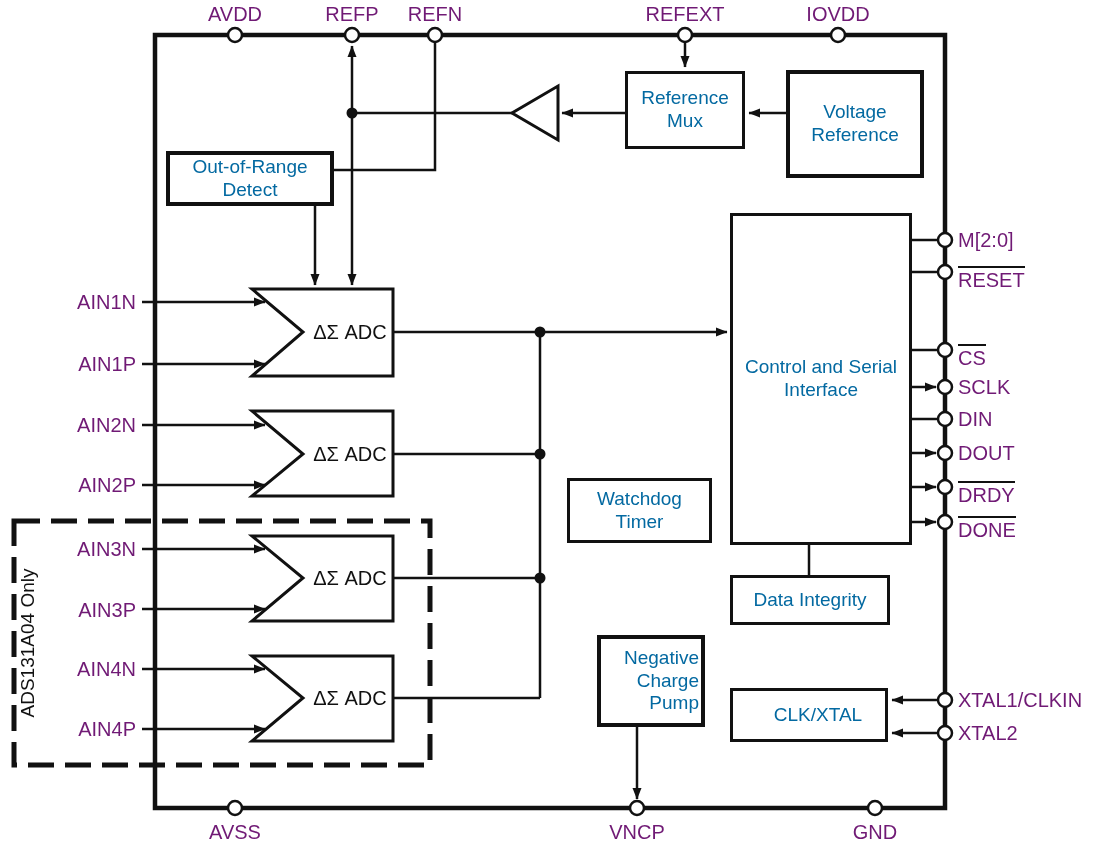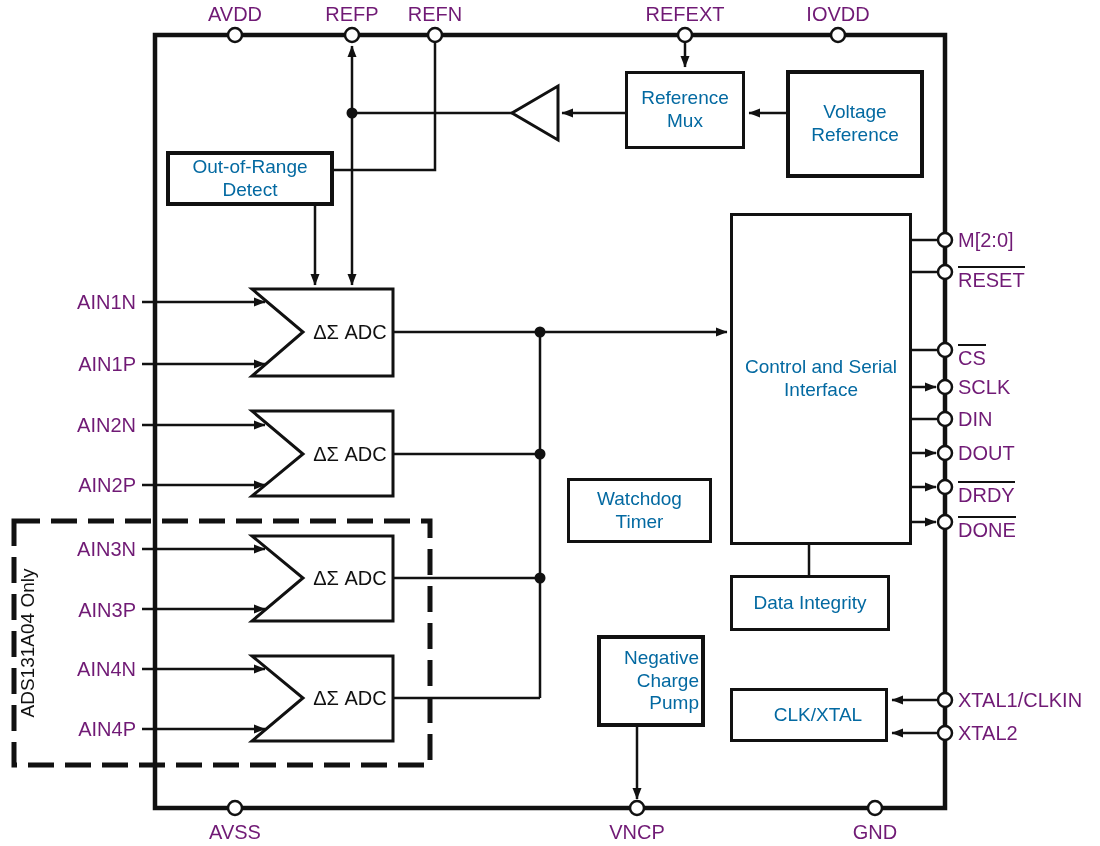--- a/index.html
+++ b/index.html
@@ -141,21 +141,21 @@
   </div>
 
   <div class="blk" style="left:730px;top:213px;width:182px;height:332px;">
     <span>Control and Serial Interface</span>
   </div>
 
   <div class="blk" style="left:567px;top:478px;width:145px;height:65px;">
     <span>Watchdog Timer</span>
   </div>
 
-  <div class="blk" style="left:730px;top:575px;width:160px;height:56px;">
+  <div class="blk" style="left:730px;top:575px;width:160px;height:50px;">
     <span>Data Integrity</span>
   </div>
 
   <div class="blk thick" style="left:597px;top:635px;width:108px;height:92px;text-align:right;">
     <span>Negative Charge Pump</span>
   </div>
 
   <div class="blk" style="left:730px;top:688px;width:158px;height:54px;padding-left:20px;">
     <span>CLK/XTAL</span>
   </div>

